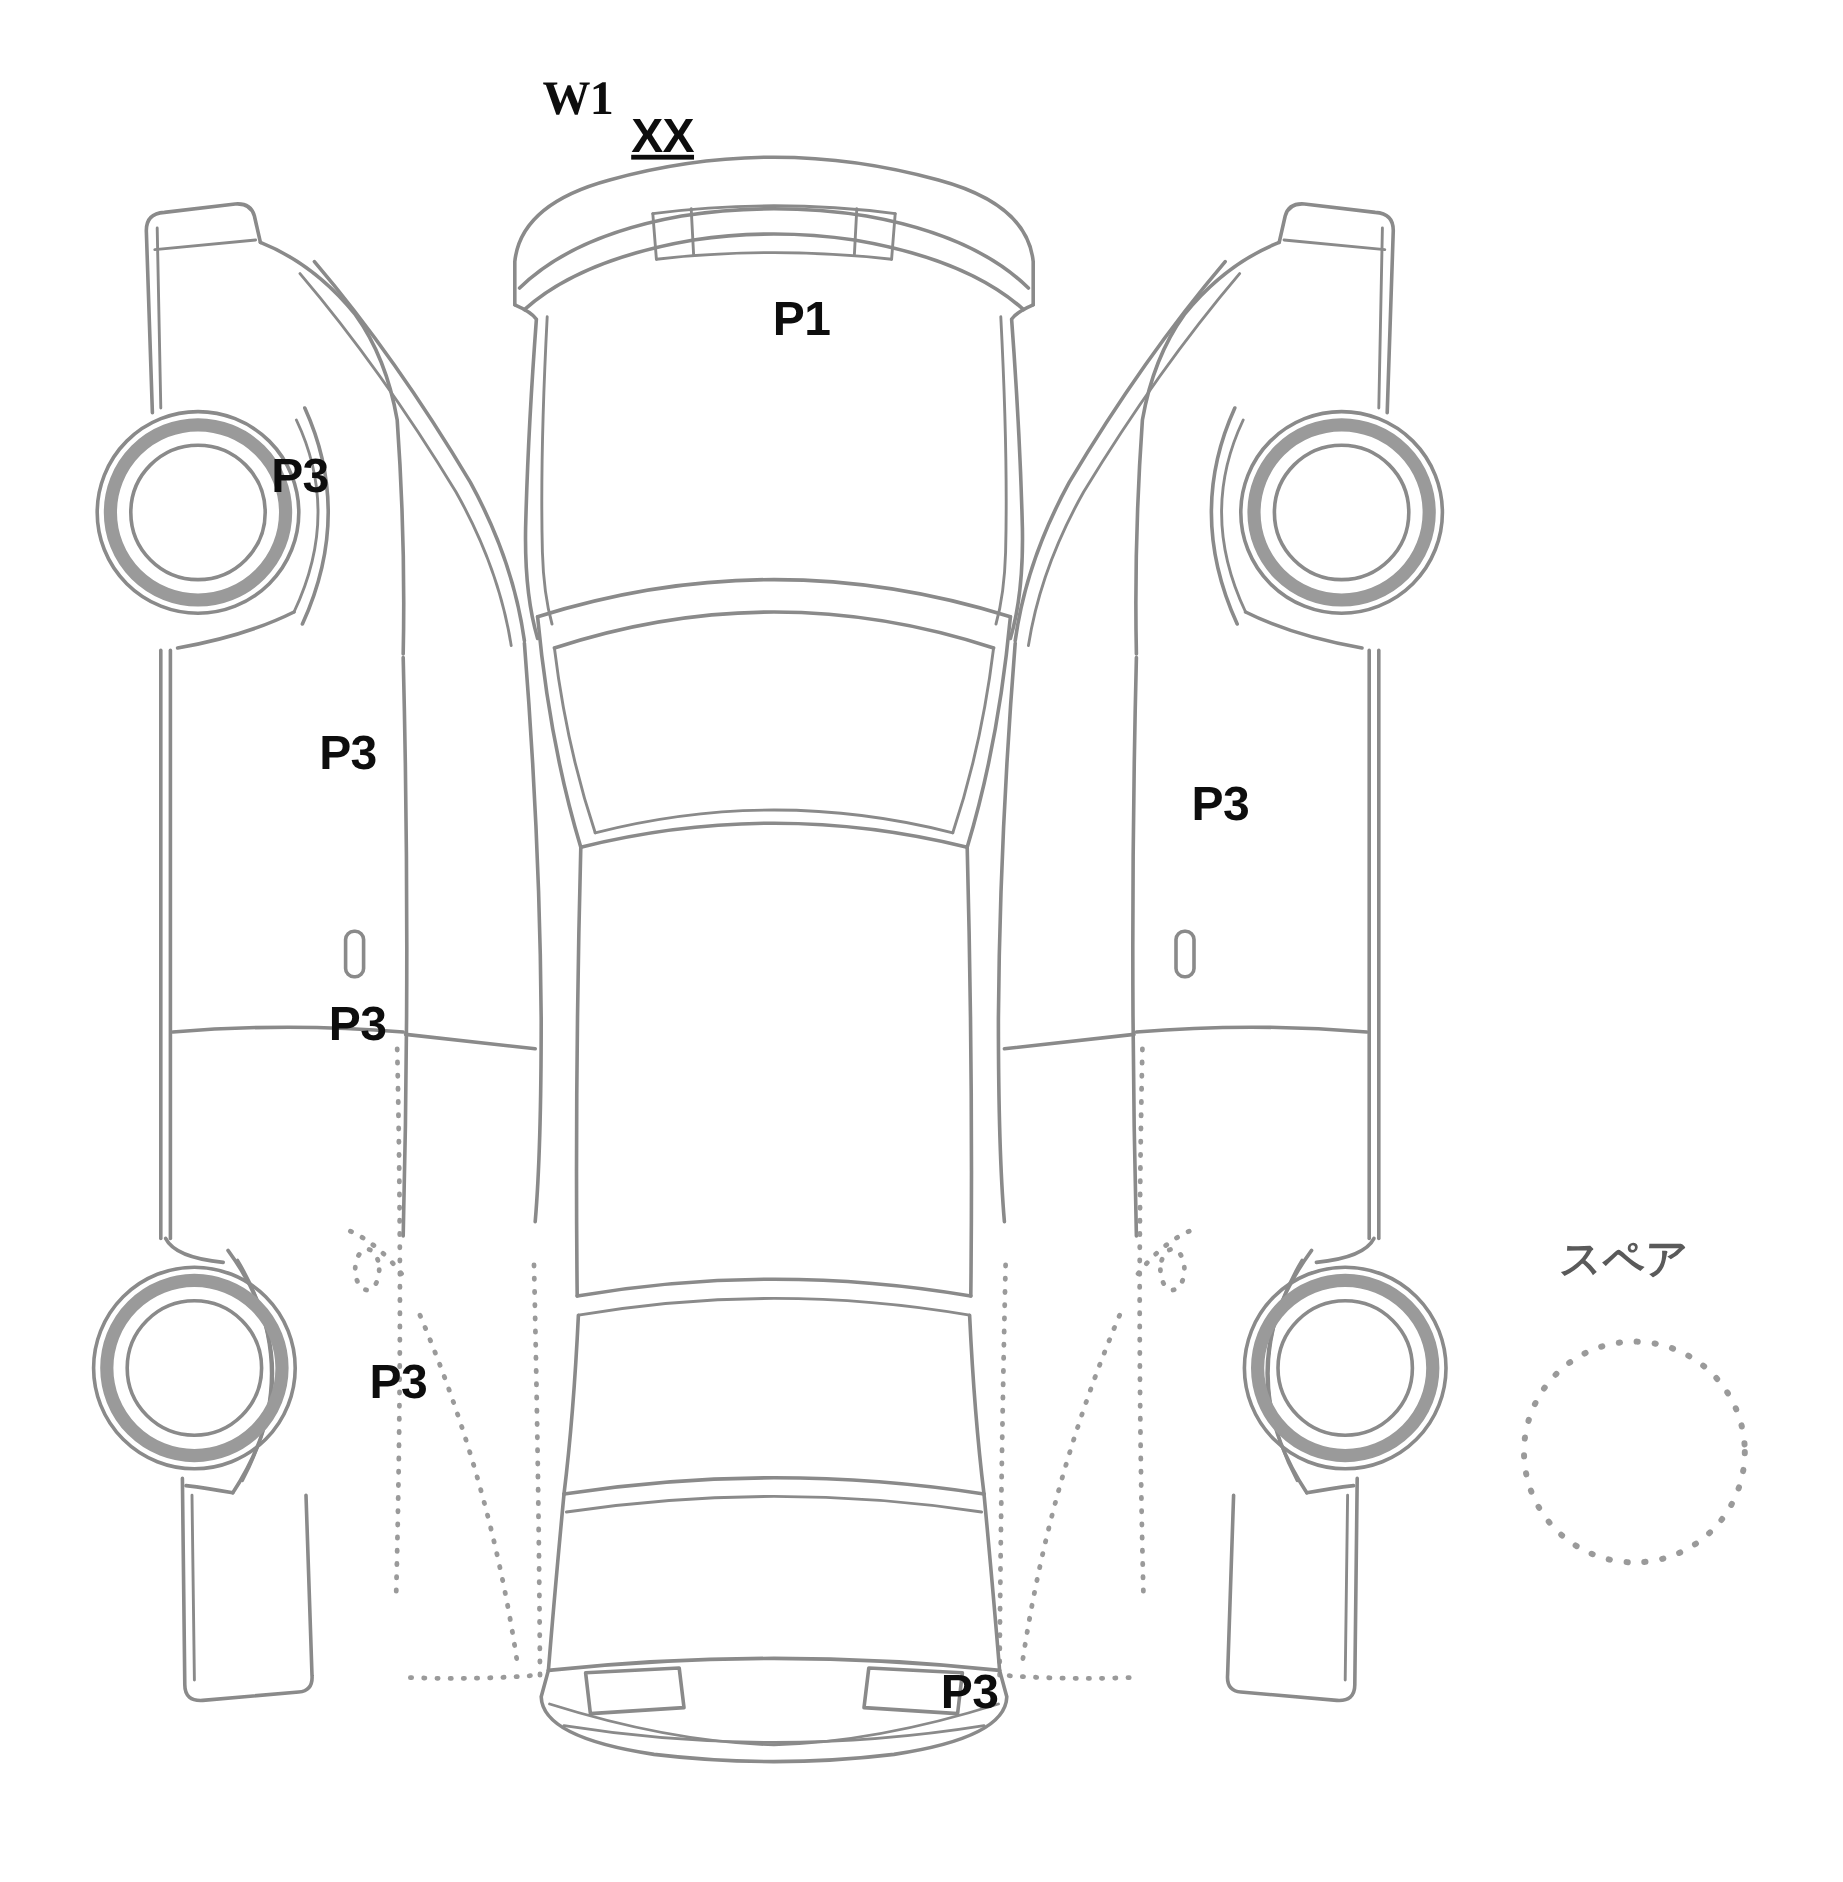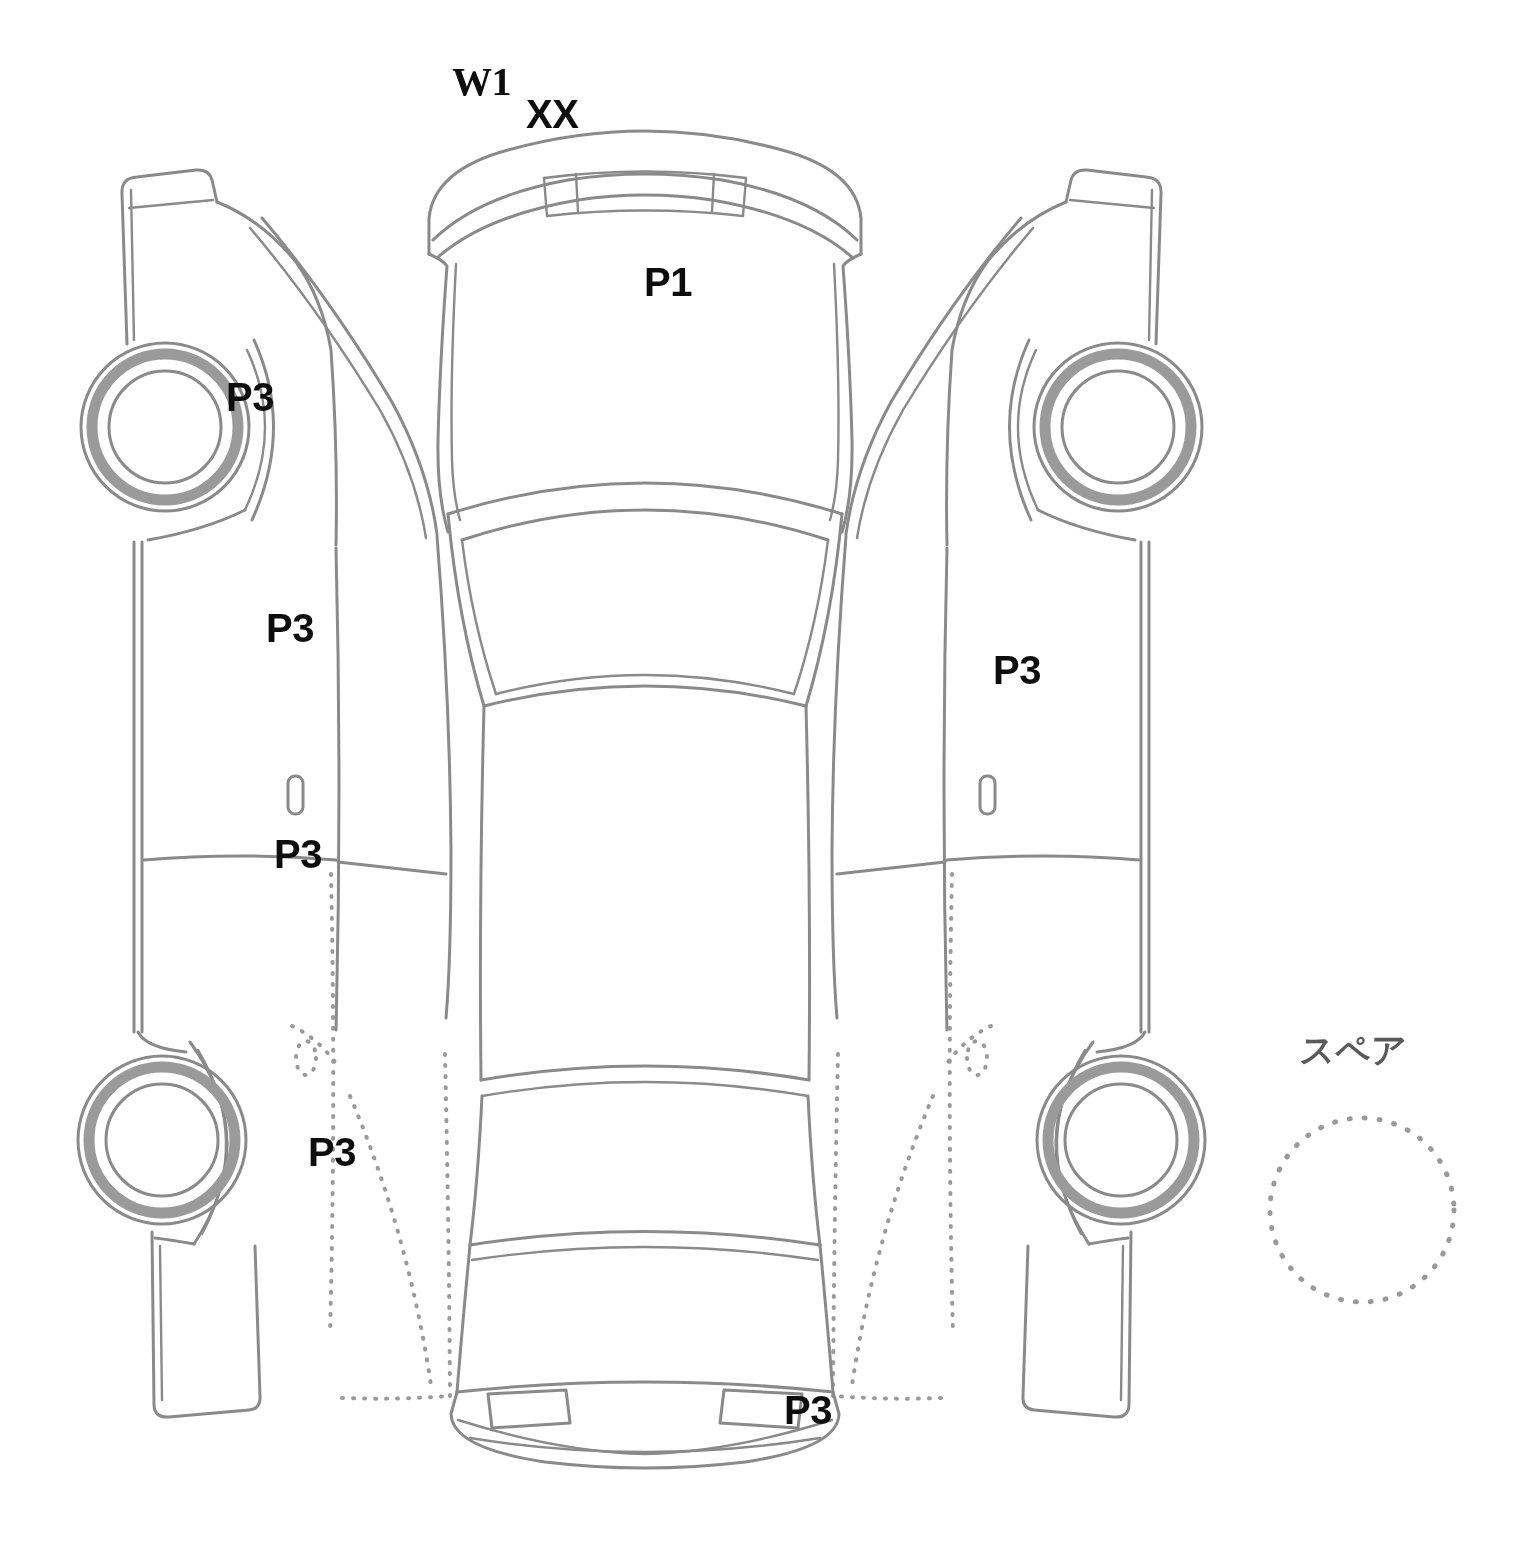--- a/index.html
+++ b/index.html
@@ -173,23 +173,23 @@
         <path class="thin" d="M 458 1420 Q 560 1452 645 1454 Q 730 1452 832 1420"></path>
         <path class="thin" d="M 470 1438 Q 645 1466 820 1438"></path>
       </g>
     </g>
 
     <circle class="sparedot" cx="1362" cy="1210" r="92"></circle>
   </svg>
 
   <div class="label" style="left:452px;top:62px;font-family:Liberation Serif, serif;">W1</div>
 
-  <div class="label" style="left:526px;top:94px;">XX</div>
-
-  <div class="label" style="left:644px;top:262px;text-align:right;">P1</div>
+  <div class="label" style="left:526px;top:94px;text-decoration:underline;">XX</div>
+
+  <div class="label" style="left:644px;top:246px;text-align:right;">P1</div>
 
   <div class="label" style="left:226px;top:377px;">P3</div>
 
   <div class="label" style="left:266px;top:608px;">P3</div>
 
   <div class="label" style="left:274px;top:834px;">P3</div>
 
   <div class="label" style="left:308px;top:1132px;">P3</div>
 
   <div class="label" style="left:993px;top:650px;">P3</div>

